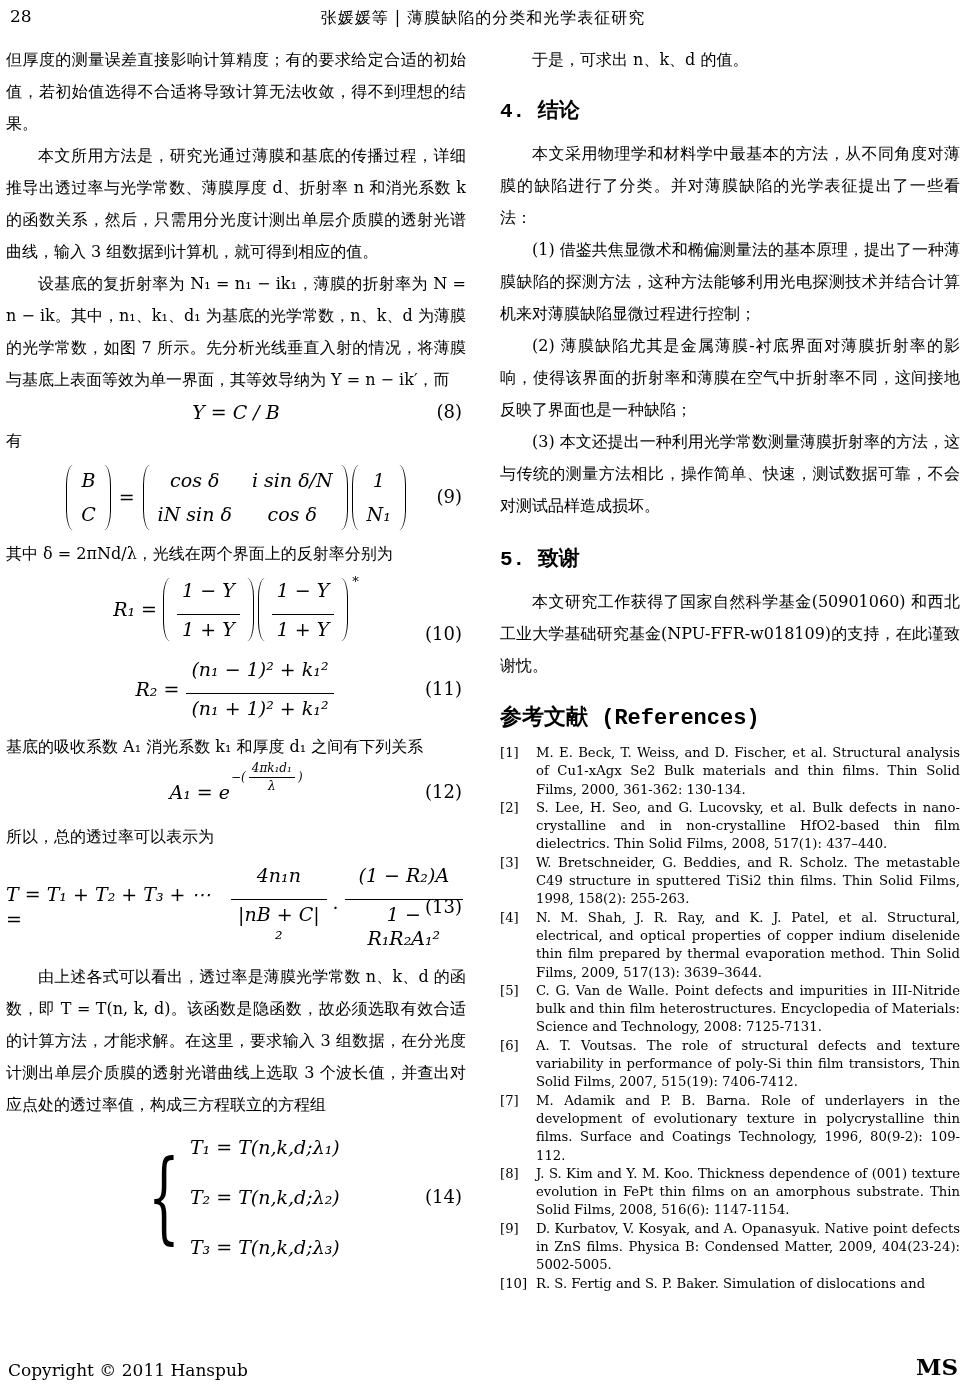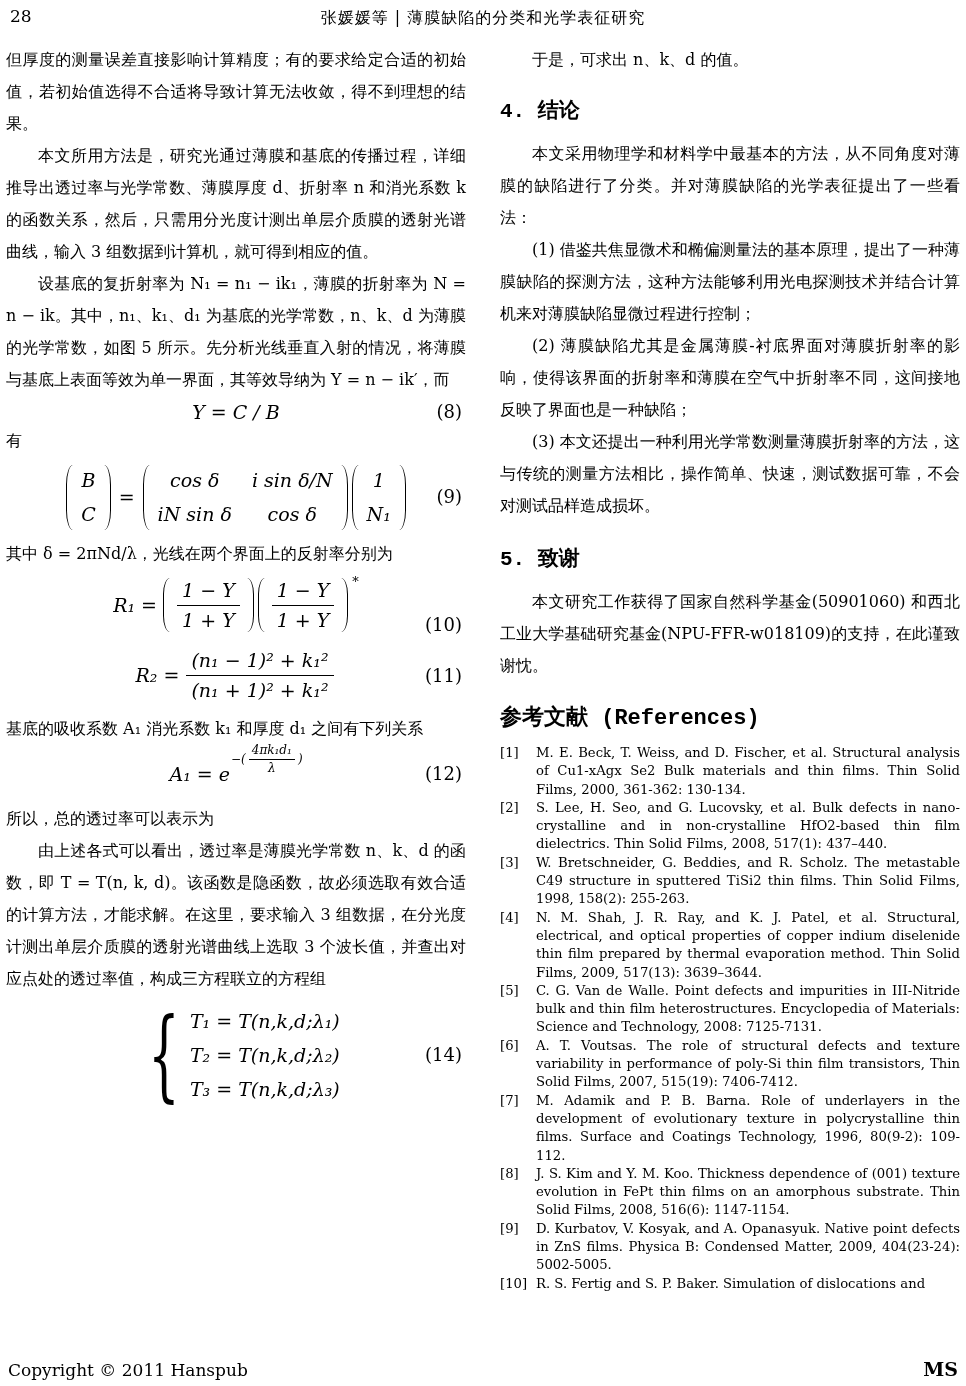--- a/index.html
+++ b/index.html
@@ -28,21 +28,21 @@
 
   
   .eq { position:relative; display:flex; justify-content:center; align-items:center;
         font-style:italic; font-size:19px; line-height:1.3; }
   .eqnum { position:absolute; right:4px; top:50%; transform:translateY(-50%);
            font-style:normal; font-size:18px; }
   .eqnum.low { top:auto; bottom:-4px; transform:none; }
 
   .frac { display:inline-flex; flex-direction:column; align-items:stretch;
           text-align:center; vertical-align:middle; margin:0 3px; }
-  .frac .num { border-bottom:1.4px solid #000; padding:0 5px 2px; }
+  .frac .num { border-bottom:1.4px solid #000; padding:0 5px 11px; }
   .frac .den { padding:2px 5px 0; }
   .frac.small { font-size:12px; }
   .frac.small .num { border-bottom:1px solid #000; padding:0 3px 1px; }
   .frac.small .den { padding:1px 3px 0; }
 
   .group { display:inline-flex; align-items:stretch; margin:0 2px; }
   .gc { display:flex; align-items:center; }
   .br-l { width:7px; flex:0 0 7px; border-left:1.5px solid #000;
           border-top-left-radius:100% 30%; border-bottom-left-radius:100% 30%; margin-right:4px; }
   .br-r { width:7px; flex:0 0 7px; border-right:1.5px solid #000;
@@ -52,46 +52,46 @@
   .mat  { display:inline-grid; grid-template-columns:auto auto; column-gap:20px; row-gap:10px; padding:3px 4px; }
   .mat span { text-align:center; }
 
   .grp-sup { align-self:flex-start; font-size:13px; margin-left:2px; margin-top:-4px; }
 
   .exp { display:inline-flex; align-items:center; font-size:12px; transform:translateY(-14px); margin-left:1px; }
 
   .sys { display:flex; align-items:center; }
   .brace { font-size:100px; font-weight:400; line-height:0.88;
            transform:scaleX(0.5); transform-origin:center; font-style:normal; margin-right:-6px; }
-  .sys-lines { display:flex; flex-direction:column; gap:6px; }
+  .sys-lines { display:flex; flex-direction:column; gap:22px; }
   .sys-lines span { line-height:28px; }
 
   
   .ref { display:flex; font-size:13.2px; line-height:18.3px; margin:0; }
   .ref .rn { flex:0 0 36px; }
   .ref .rt { flex:1; text-align:justify; }
 
   .foot-l { position:absolute; left:8px;  bottom:6px; font-size:17px;text-align:center; }
-  .foot-r { position:absolute; right:8px; bottom:6px; font-size:19px; font-weight:bold; }
+  .foot-r { position:absolute; right:8px; bottom:6px; font-size:23px; font-weight:bold; }
 
   .mt4{margin-top:4px;} .mt8{margin-top:8px;} .mt10{margin-top:10px;} .mt12{margin-top:12px;}
   .mb8{margin-bottom:8px;} .mb10{margin-bottom:10px;} .mb12{margin-bottom:12px;}
 </style>
 </head>
 <body>
 
 <div class="page">
 
   <div class="hdr-page">28</div>
   <div class="hdr-title">张媛媛等  |  薄膜缺陷的分类和光学表征研究</div>
 
   <div class="col col-l">
     <p class="cn noind">但厚度的测量误差直接影响计算精度；有的要求给定合适的初始值，若初始值选得不合适将导致计算无法收敛，得不到理想的结果。</p>
     <p class="cn">本文所用方法是，研究光通过薄膜和基底的传播过程，详细推导出透过率与光学常数、薄膜厚度 d、折射率 n 和消光系数 k 的函数关系，然后，只需用分光度计测出单层介质膜的透射光谱曲线，输入 3 组数据到计算机，就可得到相应的值。</p>
-    <p class="cn">设基底的复折射率为 N₁ = n₁ − ik₁，薄膜的折射率为 N = n − ik。其中，n₁、k₁、d₁ 为基底的光学常数，n、k、d 为薄膜的光学常数，如图 5 所示。先分析光线垂直入射的情况，将薄膜与基底上表面等效为单一界面，其等效导纳为 Y = n − ik′，而</p>
+    <p class="cn">设基底的复折射率为 N₁ = n₁ − ik₁，薄膜的折射率为 N = n − ik。其中，n₁、k₁、d₁ 为基底的光学常数，n、k、d 为薄膜的光学常数，如图 7 所示。先分析光线垂直入射的情况，将薄膜与基底上表面等效为单一界面，其等效导纳为 Y = n − ik′，而</p>
 
     <div class="eq mt4">
       <span>Y = C / B</span>
       <span class="eqnum">(8)</span>
     </div>
 
     <p class="cn noind">有</p>
 
     <div class="eq mt8 mb8">
       <span class="group">
@@ -177,20 +177,33 @@
           <span class="num">4πk₁d₁</span>
           <span class="den">λ</span>
         </span>
         <span>)</span>
       </span>
       <span class="eqnum">(12)</span>
     </div>
 
     <p class="cn noind">所以，总的透过率可以表示为</p>
 
+    <div class="eq mt10 mb10">
+      <span style="margin-right:4px;">T = T₁ + T₂ + T₃ + ⋯ =</span>
+      <span class="frac">
+        <span class="num">4n₁n</span>
+        <span class="den">|nB + C|²</span>
+      </span>
+      <span style="margin:0 3px;">·</span>
+      <span class="frac">
+        <span class="num">(1 − R₂)A</span>
+        <span class="den">1 − R₁R₂A₁²</span>
+      </span>
+      <span class="eqnum">(13)</span>
+    </div>
 
     <p class="cn">由上述各式可以看出，透过率是薄膜光学常数 n、k、d 的函数，即 T = T(n, k, d)。该函数是隐函数，故必须选取有效合适的计算方法，才能求解。在这里，要求输入 3 组数据，在分光度计测出单层介质膜的透射光谱曲线上选取 3 个波长值，并查出对应点处的透过率值，构成三方程联立的方程组</p>
 
     <div class="eq mt12">
       <span class="sys">
         <span class="brace">{</span>
         <span class="sys-lines">
           <span>T₁ = T(n,k,d;λ₁)</span>
           <span>T₂ = T(n,k,d;λ₂)</span>
           <span>T₃ = T(n,k,d;λ₃)</span>

